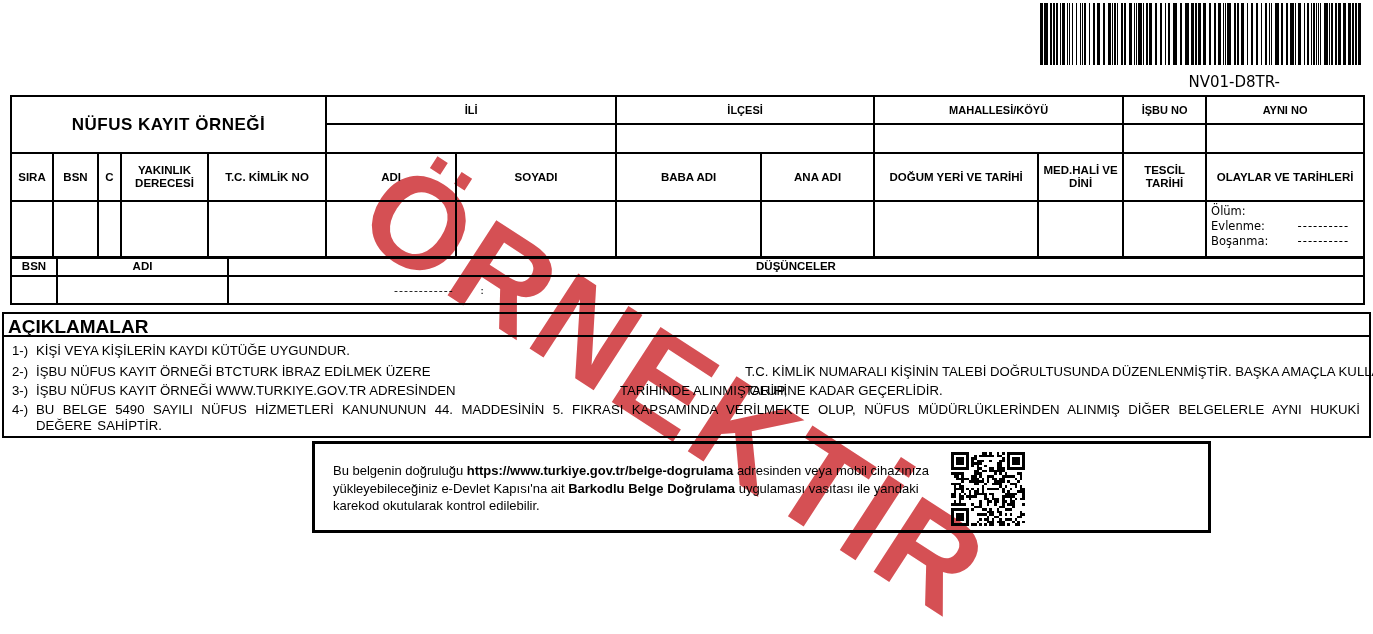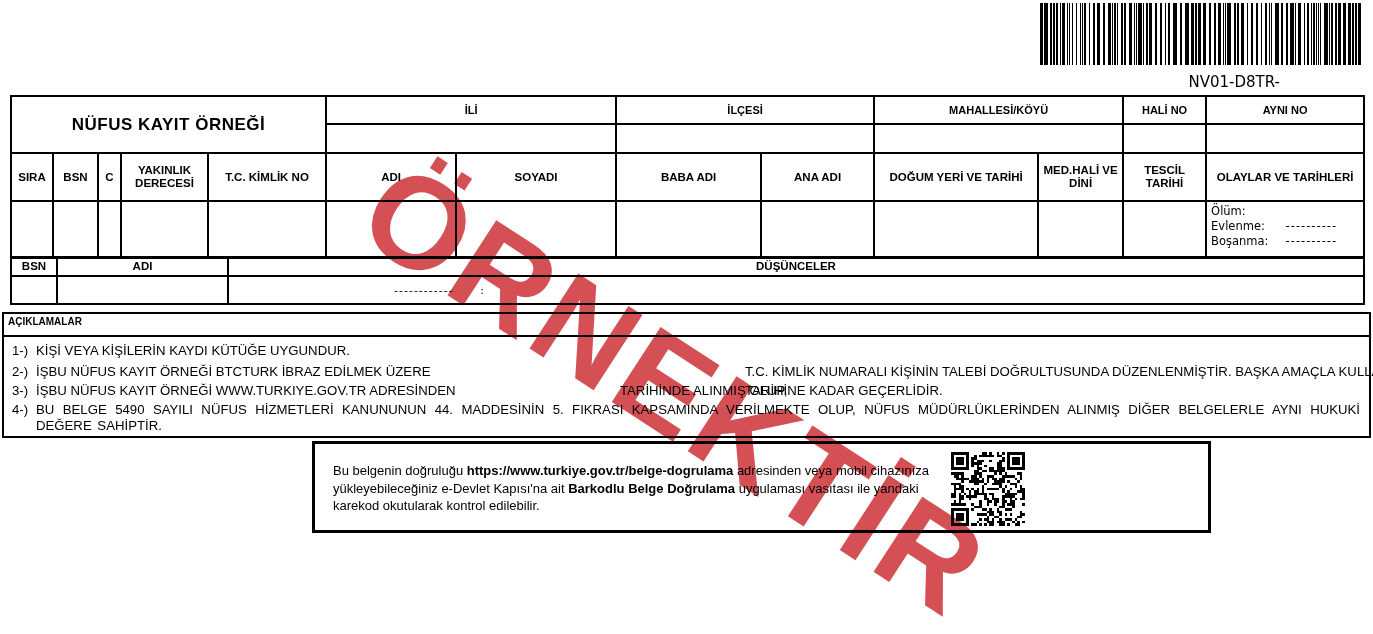--- a/index.html
+++ b/index.html
@@ -20,40 +20,40 @@
   table { border-collapse:collapse; table-layout:fixed; }
   td {
     border:2px solid #000; padding:0 2px; vertical-align:middle;
     text-align:center; overflow:hidden;
   }
   .main-table { position:absolute; left:10px; top:95px; width:1353px; }
   .doc-title { font-weight:bold; font-size:17px; letter-spacing:.5px; }
   .top-hdr  { font-weight:bold; font-size:11px; }
   .col-hdr  { font-weight:bold; font-size:11.5px; line-height:13px; }
   .events-cell {
-    text-align:left; vertical-align:top; padding:2px 12px 0 4px;
+    text-align:left; vertical-align:top; padding:2px 0 0 4px;
     font-family:"DejaVu Sans", sans-serif; font-size:11.5px; line-height:15px;
   }
   .event-line { display:flex; }
   .event-val { margin-left:auto; padding-right:14px; letter-spacing:1px; }
 
   .second-table { position:absolute; left:10px; top:256px; width:1353px; }
   .second-table .col-hdr { font-size:11.5px; }
   .dusunceler-val {
     text-align:left; padding-left:165px; font-family:"DejaVu Sans", sans-serif;
     font-size:11px; letter-spacing:1px;
   }
   .dusunceler-val .colon { margin-left:22px; letter-spacing:0; }
 
   
   .aciklamalar {
     position:absolute; left:2px; top:312px; width:1365px; height:122px;
     border:2px solid #000; font-size:13.2px;
   }
-  .aci-title { position:absolute; left:4px; top:2px; font-weight:bold; font-size:10px; }
+  .aci-title { position:absolute; left:4px; top:2px; font-weight:bold; font-size:19px; }
   .aci-divider { position:absolute; left:0; right:0; top:21px; border-top:2px solid #000; height:0; }
   .aci-item { position:absolute; left:8px; white-space:nowrap; }
   .aci-no { display:inline-block; width:24px; }
   .aci-abs { position:absolute; top:0; white-space:nowrap; }
   .aci-item4 { position:absolute; left:8px; top:88px; width:1348px; padding-left:24px; box-sizing:border-box; }
   .aci-item4 .aci-no { position:absolute; left:0; top:0; }
   .aci-item4 .aci-text { display:block; text-align:justify; line-height:15.5px; word-spacing:2px; }
 
   
   .verify-box {
@@ -183,21 +183,21 @@
         <col style="width:85px">
         <col style="width:83px">
       <col style="width:158px">
     </colgroup>
     <tbody>
         <tr style="height:28px">
       <td colspan="5" rowspan="2" class="doc-title">NÜFUS KAYIT ÖRNEĞİ</td>
       <td colspan="2" class="top-hdr">İLİ</td>
       <td colspan="2" class="top-hdr">İLÇESİ</td>
       <td colspan="2" class="top-hdr">MAHALLESİ/KÖYÜ</td>
-      <td class="top-hdr">HALİ NO</td>
+      <td class="top-hdr">İŞBU NO</td>
       <td class="top-hdr">AYNI NO</td>
     </tr>
     <tr style="height:29px">
       <td colspan="2"></td>
       <td colspan="2"></td>
       <td colspan="2"></td>
       <td></td>
       <td></td>
     </tr>
     <tr style="height:48px">

